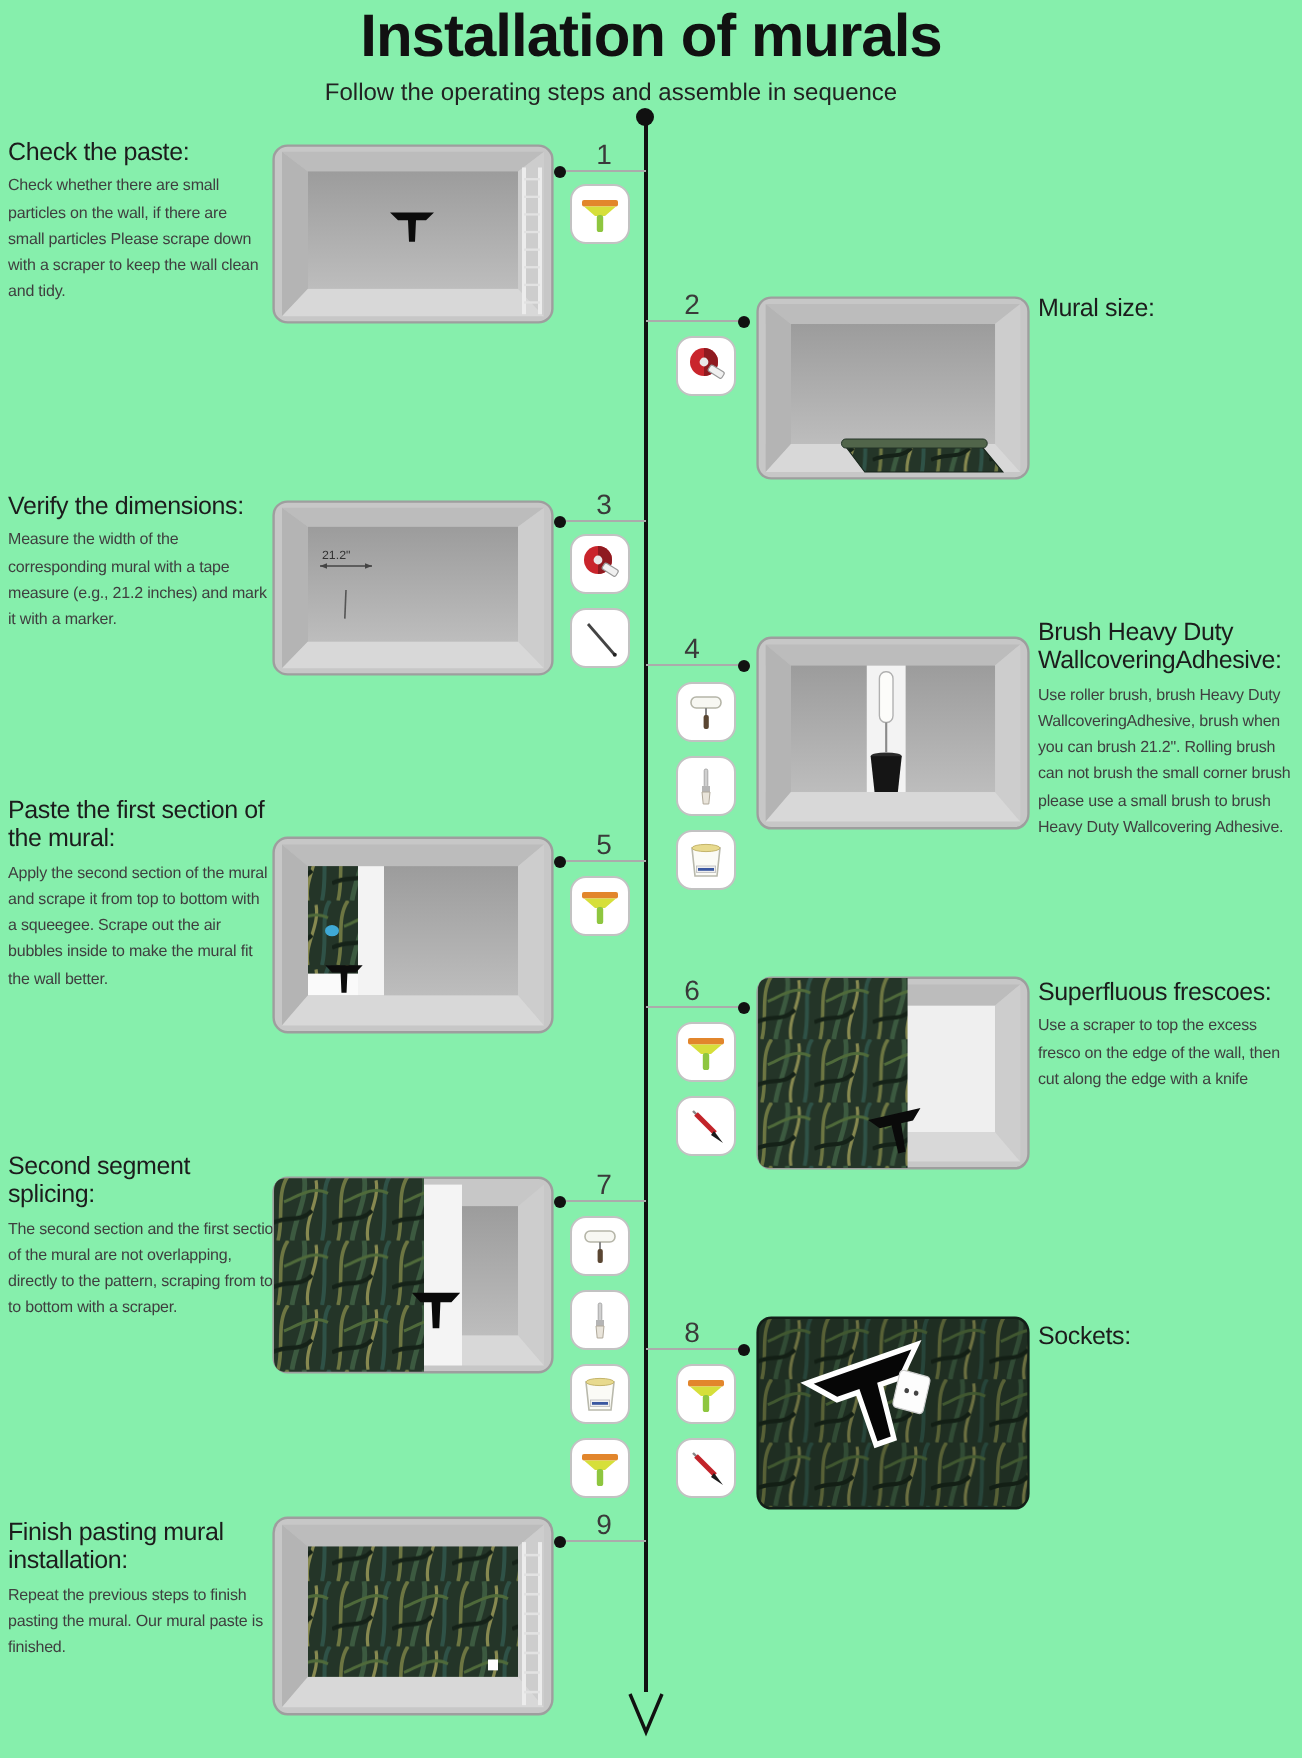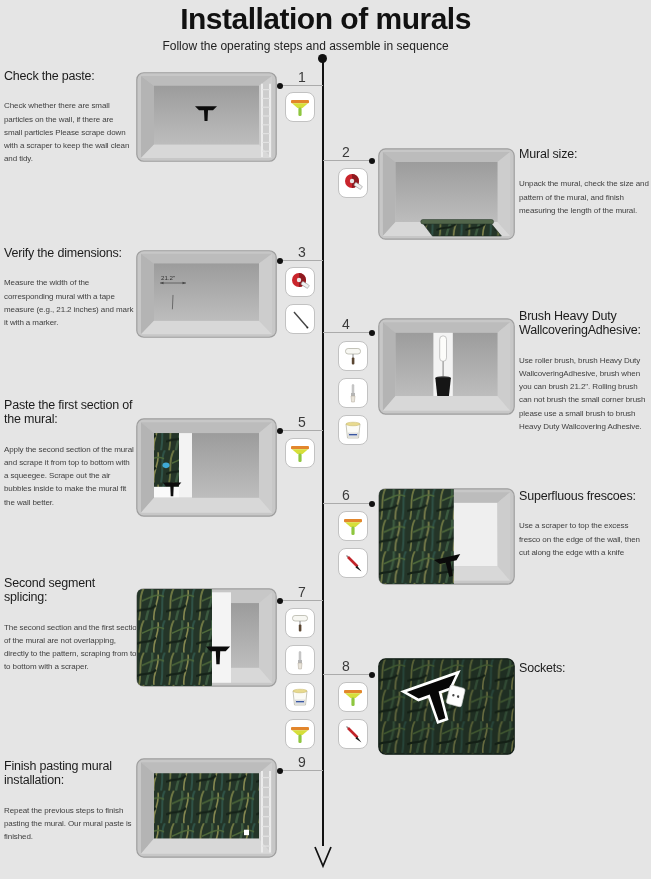--- a/index.html
+++ b/index.html
@@ -1,27 +1,27 @@
 <!DOCTYPE html>
 <html><head>
 <meta charset="utf-8">
 <style>
   html,body{margin:0;padding:0;background:#fff;}
-  #page{position:relative;width:651px;height:879px;background:#e5e5e5;overflow:hidden;
+  #page{position:relative;width:651px;height:879px;background:#86efac;overflow:hidden;
         font-family:"Liberation Sans","DejaVu Sans",sans-serif;color:#222;}
   .title{position:absolute;top:2px;left:0;width:651px;text-align:center;
          font-size:30px;font-weight:bold;letter-spacing:-0.5px;color:#111;}
   .subtitle{position:absolute;top:39px;left:0;width:611px;text-align:center;
             font-size:12px;color:#222;}
   .timeline{position:absolute;left:322px;top:62px;width:1.6px;height:784px;background:#111;}
   .timeline-dot{position:absolute;left:318px;top:54px;width:9px;height:9px;border-radius:50%;background:#111;}
   .timeline-arrow{position:absolute;left:313px;top:844px;}
   .step-text{position:absolute;}
   .step-text h2{margin:0;font-size:12.5px;font-weight:400;letter-spacing:-0.2px;color:#1c1c1c;line-height:1.15;}
-  .step-text p{margin:16px 0 0 0;font-size:8px;letter-spacing:-0.1px;color:#3f3f3f;line-height:1.65;}
+  .step-text p{margin:3px 0 0 0;font-size:8px;letter-spacing:-0.1px;color:#3f3f3f;line-height:1.65;}
   .num{position:absolute;width:44px;text-align:center;font-size:14px;color:#3a3a3a;}
   .conn{position:absolute;height:1px;background:#ababab;}
   .conn .dot{position:absolute;top:-2.5px;width:6px;height:6px;border-radius:50%;background:#111;}
   .dot-l{left:-3px;} .dot-r{right:-3px;}
   .tools{position:absolute;display:flex;flex-direction:column;gap:7px;}
   .tool-box{width:30px;height:30px;border:1.2px solid #c2c2c2;border-radius:8px;background:#fff;
             display:flex;align-items:center;justify-content:center;box-sizing:border-box;}
   .tool-box svg{width:24px;height:24px;}
   figure.img{position:absolute;margin:0;}
   figure.img svg{display:block;width:100%;height:100%;}
@@ -144,21 +144,20 @@
       <polygon points="5,4 18,14 18,74 5,88" fill="#b4b4b4"></polygon>
       <polygon points="136,4 136,88 123,74 123,14" fill="#cdcdcd"></polygon>
       <polygon points="5,88 18,74 123,74 136,88" fill="#d8d8d8"></polygon>
       <rect x="18" y="14" width="105" height="60" fill="url(#wallG)"></rect>
       <polygon points="46,75 116,75 127,88 56,88" fill="url(#muralP)" stroke="#17251b" stroke-width="0.6"></polygon>
       <rect x="44" y="71.5" width="75" height="4.5" rx="2.2" fill="#51654a" stroke="#233427" stroke-width="0.5"></rect>
     </svg>
   </figure>
   <div class="step-text s2t">
     <h2>Mural size:</h2>
-    <p>Unpack the mural, check the size and pattern of the mural, and finish measuring the length of the mural.</p>
   </div>
 
   <div class="step-text s3t">
     <h2>Verify the dimensions:</h2>
     <p>Measure the width of the corresponding mural with a tape measure (e.g., 21.2 inches) and mark it with a marker.</p>
   </div>
   <div class="num n3">3</div>
   <div class="conn c3">
       <span class="dot dot-l"></span>
     </div>

